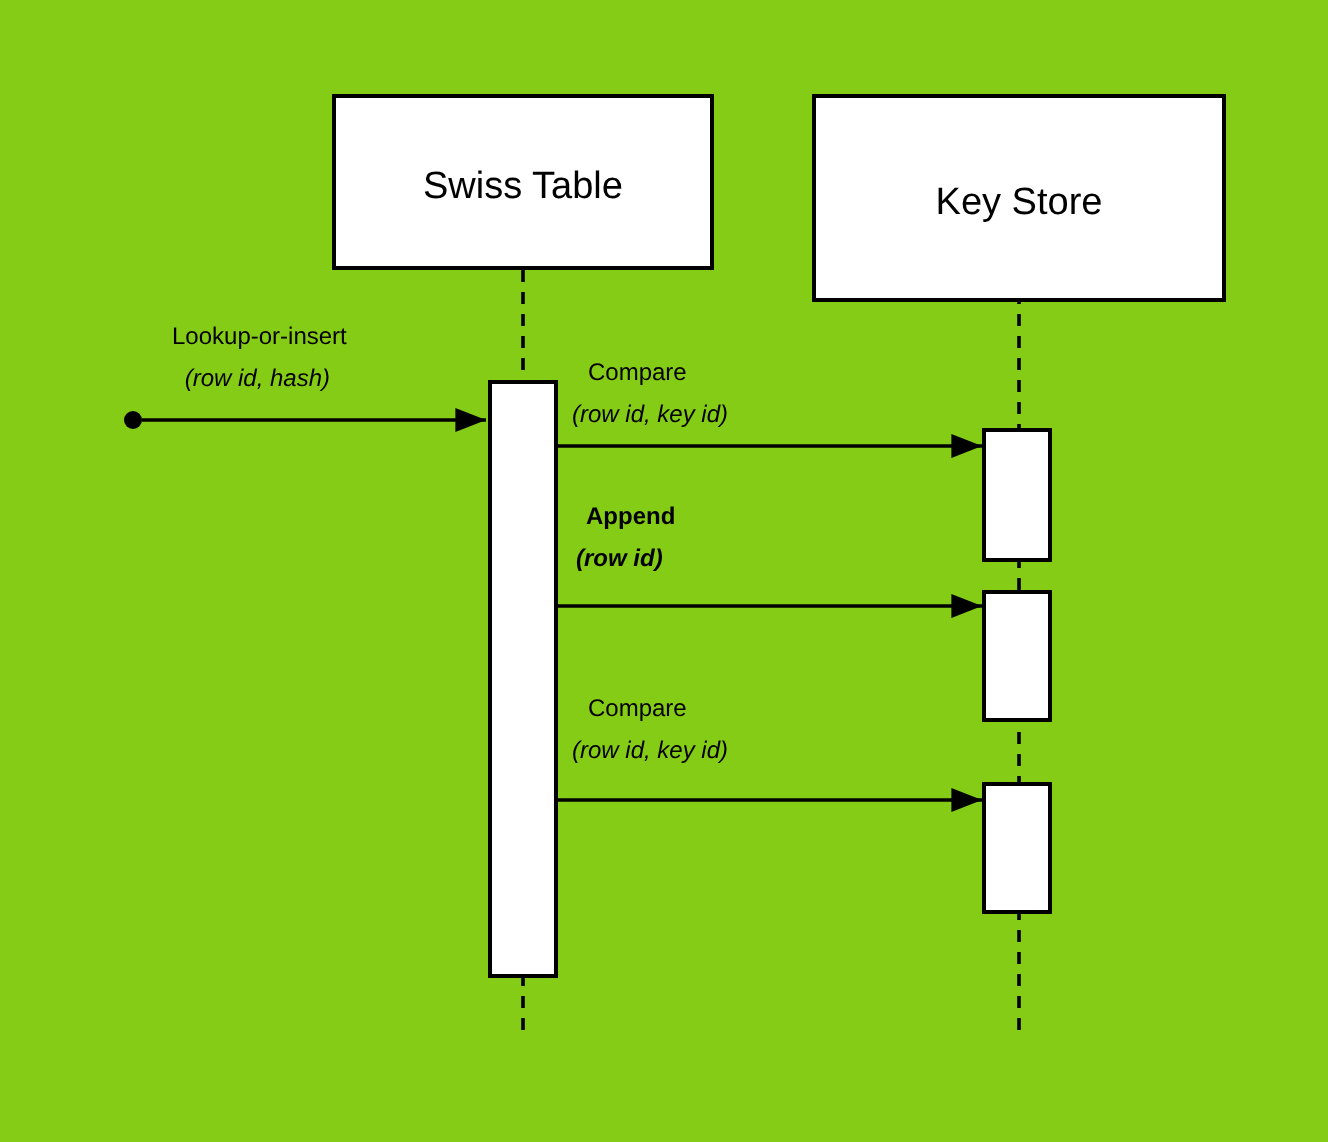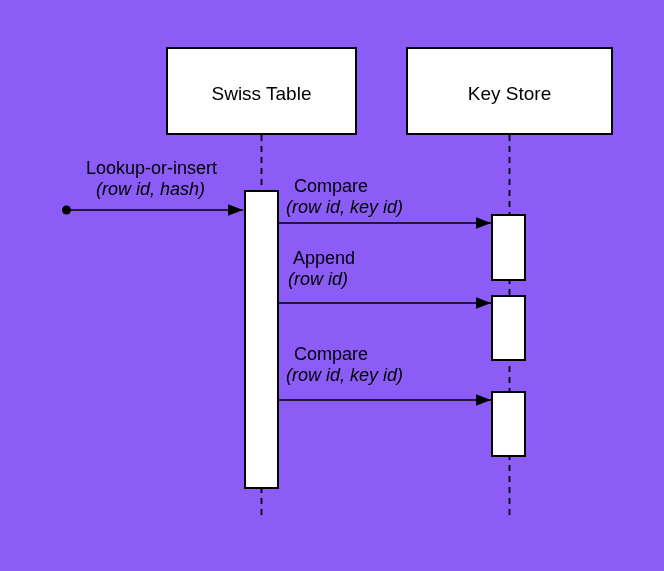--- a/index.html
+++ b/index.html
@@ -5,21 +5,21 @@
   html, body {
     margin: 0;
     padding: 0;
     background: #ffffff;
     font-family: "Liberation Sans", sans-serif;
   }
   .canvas {
     position: relative;
     width: 664px;
     height: 571px;
-    background: #8b5cf6;
+    background: #84cc16;
     overflow: hidden;
     color: #000000;
   }
   .layer {
     position: absolute;
     left: 0;
     top: 0;
   }
   .actor-box {
     position: absolute;
@@ -30,35 +30,35 @@
     align-items: center;
     justify-content: center;
   }
   .actor-box span {
     font-size: 19px;
     color: #000000;
     margin-top: 5px;
     white-space: nowrap;
   }
   .actor-swiss { left: 166px; top: 47px; width: 191px; height: 88px; }
-  .actor-key   { left: 406px; top: 47px; width: 207px; height: 88px; }
+  .actor-key   { left: 406px; top: 47px; width: 207px; height: 104px; }
 
   .msg {
     position: absolute;
-    font-size: 18px;
+    font-size: 12px;
     line-height: 21px;
     color: #000000;
     white-space: nowrap;
   }
   .msg .margs { font-style: italic; }
   .m1 { left: 86px;  top: 158px; }
   .m1 .margs { margin-left: -2px; text-align: center; }
   .m2 { left: 294px; top: 176px; }
   .m2 .margs { margin-left: -8px; }
-  .m3 { left: 293px; top: 248px; }
+  .m3 { left: 293px; top: 248px; font-weight: bold; }
   .m3 .margs { margin-left: -5px; }
   .m4 { left: 294px; top: 344px; }
   .m4 .margs { margin-left: -8px; }
 </style>
 </head>
 <body>
 
 <div class="canvas">
 
   <svg class="layer" width="664" height="571" viewBox="0 0 664 571">

